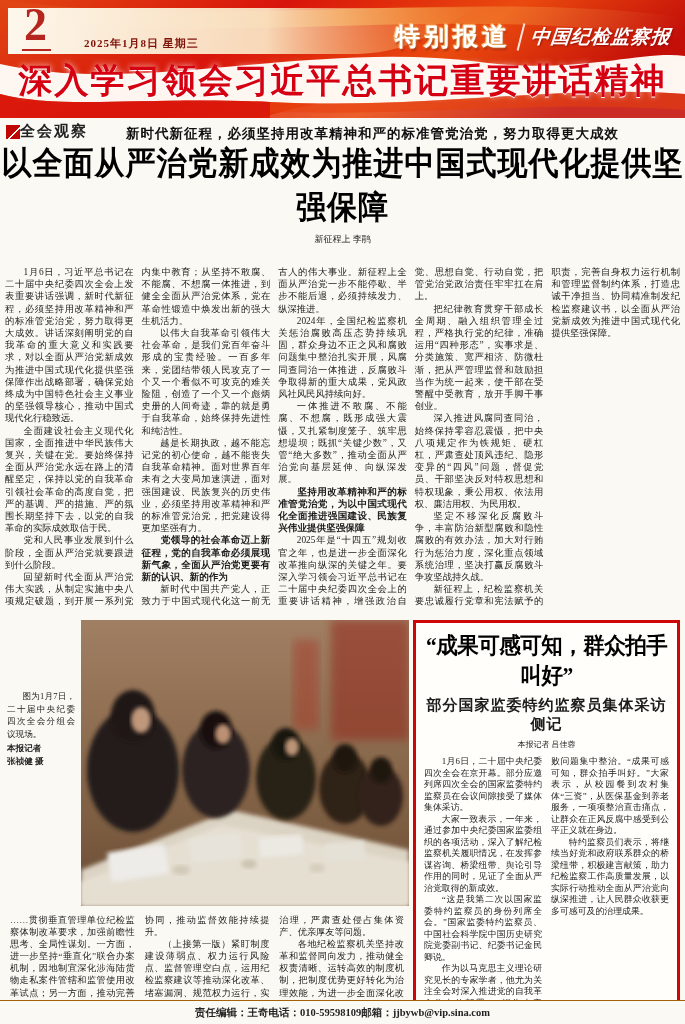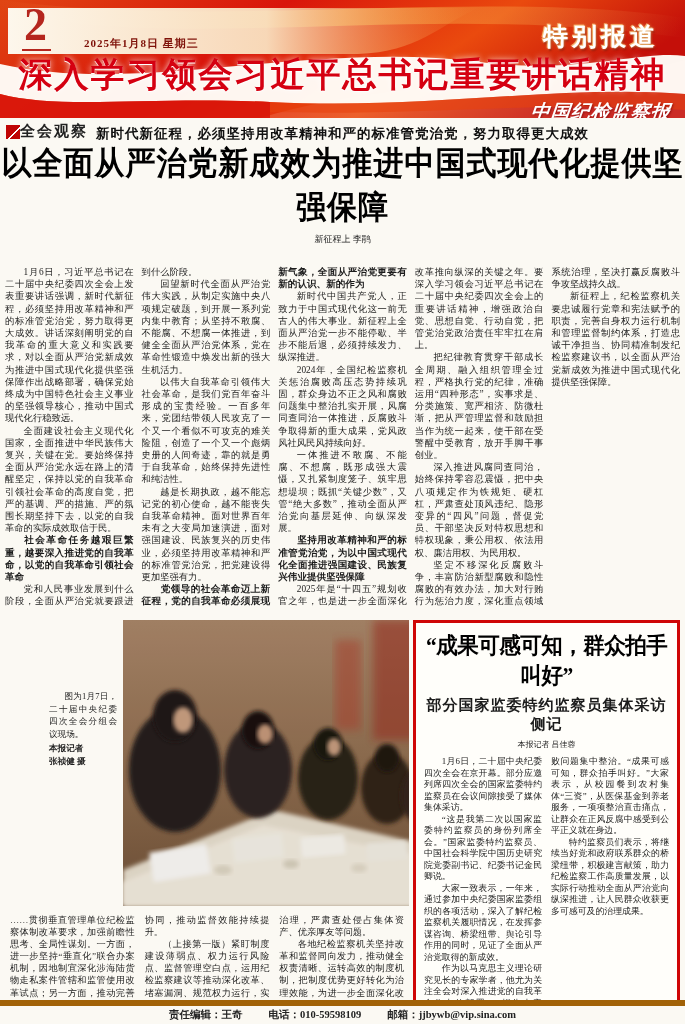--- a/index.html
+++ b/index.html
@@ -4,69 +4,69 @@
 <style>
   * { margin:0; padding:0; box-sizing:border-box; }
   html,body { width:685px; height:1024px; overflow:hidden; }
   body { background:#fbf9f3; font-family:"Liberation Serif","DejaVu Serif",serif; color:#1c1c1c; position:relative; }
 
   
   .hdr { position:relative; width:685px; height:118px; overflow:hidden; }
   .hdr svg { position:absolute; left:0; top:0; }
   .pagenum { position:absolute; left:22px; top:2px; font-size:46px; font-weight:900; color:#b5261e; line-height:1; border-bottom:2px solid #b5261e; padding:0 4px 1px 2px; }
   .date { position:absolute; left:84px; top:36px; font-size:11px; font-weight:bold; color:#7e1008; letter-spacing:1px; }
-  .badges { position:absolute; right:14px; top:20px; display:flex; align-items:center; gap:9px;flex-direction:column; }
+  .badges { position:absolute; right:14px; top:20px; display:flex; align-items:center; gap:9px; }
   .badge-special { font-size:25px; font-weight:900; color:#fff; letter-spacing:4px;
       text-shadow:0 0 3px rgba(255,214,120,.95), 1px 2px 2px rgba(110,0,0,.65), -1px -1px 0 rgba(255,230,160,.7); }
   .badge-div { width:2px; height:28px; background:rgba(255,255,255,.85); transform:rotate(14deg); }
   .masthead { font-size:19px; font-weight:bold; font-style:italic; color:#fff; letter-spacing:1px;
       transform:skewX(-6deg); text-shadow:1px 1px 2px rgba(120,0,0,.6); }
-  .banner-title { position:absolute; left:0; top:52px; width:100%; text-align:center;
+  .banner-title { position:absolute; left:0; top:58px; width:100%; text-align:center;
       font-size:34px; font-weight:900; color:#d50011; letter-spacing:2px;
       text-shadow:0 1px 0 #fff, 0 0 6px rgba(255,255,255,.8);font-family:Liberation Mono, monospace; }
 
   
   .sect-row { position:relative; height:20px; margin:4px 6px 0 6px; }
   .observe { position:absolute; left:0; top:0; display:flex; align-items:center; gap:0; }
   .flag-ico { width:14px; height:14px; background:linear-gradient(135deg,#c00505 55%, #fff 55%, #fff 63%, #c00505 63%); display:inline-block; }
   .observe-txt { font-size:15px; font-weight:bold; color:#222; letter-spacing:2px; }
-  .kicker { position:absolute; left:90px; right:30px; top:3px; font-size:13.5px; font-weight:bold; color:#111; letter-spacing:1px; }
+  .kicker { position:absolute; left:90px; right:30px; top:3px; text-align:center; font-size:13.5px; font-weight:bold; color:#111; letter-spacing:1px; }
   .headline { text-align:center; font-size:30px; font-weight:900; color:#000; letter-spacing:1px; margin-top:3px; transform:scaleY(1.08); }
   .byline { text-align:center; font-size:9px; color:#222; margin:6px 0 5px 0; }
 
   
   .cols { margin:0 5px; text-align:justify; column-fill:auto; overflow:hidden; }
   .cols p { text-indent:2em; font-size:9.3px; line-height:12.2px; }
   .cols p.lead { font-weight:bold; font-size:9.6px; }
   .cols p.noind { text-indent:0; }
   .main-cols { column-count:5; column-gap:8px; height:350px;margin-top:20px; }
 
   
   .lower { position:relative; height:452px; margin-top:4px; }
   .left-zone { position:absolute; left:5px; top:0; width:404px; }
-  .photo-row { display:flex; height:286px;margin-left:42px; }
+  .photo-row { display:flex; height:286px; }
   .cap-col { width:76px; padding:70px 6px 0 2px; font-size:8.6px; line-height:12.5px; text-align:justify; }
   .cap-col .cap { text-indent:1.8em; }
   .cap-col .credit { margin-top:2px; font-weight:bold; text-align:left; }
   .photo-frame { flex:1; position:relative; overflow:hidden; background:#8a6a4c; }
   .cont-cols { column-count:3; column-gap:10px; height:152px; margin-top:8px; text-align:justify; column-fill:auto; overflow:hidden; }
   .cont-cols p { font-size:9.2px; line-height:12.1px; text-indent:2em; }
   .cont-cols p.noind { text-indent:0; }
 
   
   .redbox { position:absolute; left:413px; top:0; width:267px; height:440px; border:3px solid #cf0606; background:#fffefa; padding:8px 8px 6px 8px; overflow:hidden; }
   .rb-head { text-align:center; font-size:21.5px; font-weight:900; color:#000; letter-spacing:-0.5px; transform:scaleY(1.05); }
   .rb-sub { text-align:center; font-size:15px; font-weight:bold; margin-top:7px; letter-spacing:1px; }
   .rb-byline { text-align:center; font-size:8px; margin:5px 0 6px 0; }
   .rb-cols { column-count:2; column-gap:9px; height:330px; text-align:justify; column-fill:auto; overflow:hidden; }
   .rb-cols p { font-size:8.9px; line-height:11.5px; text-indent:2em; }
 
   
-  .footer { position:absolute; left:0; bottom:0; width:685px; height:24px; border-top:6px solid #a16207;
-      display:flex; justify-content:center; gap:26px; align-items:center; background:#fbf9f3; }
+  .footer { position:absolute; left:0; bottom:0; width:685px; height:24px; border-top:1px solid #a16207;
+      display:flex; justify-content:center; align-items:center; background:#fbf9f3; }
   .footer span { font-size:10.5px; font-weight:bold; color:#222; }
 </style>
 </head>
 <body>
 
 <div class="hdr">
   <svg width="685" height="118" viewBox="0 0 685 118" preserveAspectRatio="none">
     <defs>
       <linearGradient id="gRed" x1="0" y1="0" x2="1" y2="0.25">
         <stop offset="0" stop-color="#e04512"></stop>
@@ -110,21 +110,20 @@
   </div>
   <div class="kicker">新时代新征程，必须坚持用改革精神和严的标准管党治党，努力取得更大成效</div>
 </div>
 
 <h1 class="headline">以全面从严治党新成效为推进中国式现代化提供坚强保障</h1>
 <div class="byline">新征程上 李鹃</div>
 
 <div class="cols main-cols">
   <p>1月6日，习近平总书记在二十届中央纪委四次全会上发表重要讲话强调，新时代新征程，必须坚持用改革精神和严的标准管党治党，努力取得更大成效。讲话深刻阐明党的自我革命的重大意义和实践要求，对以全面从严治党新成效为推进中国式现代化提供坚强保障作出战略部署，确保党始终成为中国特色社会主义事业的坚强领导核心，推动中国式现代化行稳致远。</p>
   <p>全面建设社会主义现代化国家，全面推进中华民族伟大复兴，关键在党。要始终保持全面从严治党永远在路上的清醒坚定，保持以党的自我革命引领社会革命的高度自觉，把严的基调、严的措施、严的氛围长期坚持下去，以党的自我革命的实际成效取信于民。</p>
-  <p class="lead">社会革命任务越艰巨繁重，越要深入推进党的自我革命，以党的自我革命引领社会革命</p>
   <p>党和人民事业发展到什么阶段，全面从严治党就要跟进到什么阶段。</p>
   <p>回望新时代全面从严治党伟大实践，从制定实施中央八项规定破题，到开展一系列党内集中教育；从坚持不敢腐、不能腐、不想腐一体推进，到健全全面从严治党体系，党在革命性锻造中焕发出新的强大生机活力。</p>
   <p>以伟大自我革命引领伟大社会革命，是我们党百年奋斗形成的宝贵经验。一百多年来，党团结带领人民攻克了一个又一个看似不可攻克的难关险阻，创造了一个又一个彪炳史册的人间奇迹，靠的就是勇于自我革命，始终保持先进性和纯洁性。</p>
   <p>越是长期执政，越不能忘记党的初心使命，越不能丧失自我革命精神。面对世界百年未有之大变局加速演进，面对强国建设、民族复兴的历史伟业，必须坚持用改革精神和严的标准管党治党，把党建设得更加坚强有力。</p>
   <p class="lead">党领导的社会革命迈上新征程，党的自我革命必须展现新气象，全面从严治党更要有新的认识、新的作为</p>
   <p>新时代中国共产党人，正致力于中国式现代化这一前无古人的伟大事业。新征程上全面从严治党一步不能停歇、半步不能后退，必须持续发力、纵深推进。</p>
   <p>2024年，全国纪检监察机关惩治腐败高压态势持续巩固，群众身边不正之风和腐败问题集中整治扎实开展，风腐同查同治一体推进，反腐败斗争取得新的重大成果，党风政风社风民风持续向好。</p>
   <p>一体推进不敢腐、不能腐、不想腐，既形成强大震慑，又扎紧制度笼子、筑牢思想堤坝；既抓“关键少数”，又管“绝大多数”，推动全面从严治党向基层延伸、向纵深发展。</p>
   <p class="lead">坚持用改革精神和严的标准管党治党，为以中国式现代化全面推进强国建设、民族复兴伟业提供坚强保障</p>
   <p>2025年是“十四五”规划收官之年，也是进一步全面深化改革推向纵深的关键之年。要深入学习领会习近平总书记在二十届中央纪委四次全会上的重要讲话精神，增强政治自觉、思想自觉、行动自觉，把管党治党政治责任牢牢扛在肩上。</p>
@@ -196,22 +195,22 @@
       <p>各地纪检监察机关坚持改革和监督同向发力，推动健全权责清晰、运转高效的制度机制，把制度优势更好转化为治理效能，为进一步全面深化改革保驾护航。</p>
     </div>
   </div>
 
   <div class="redbox">
     <div class="rb-head">“成果可感可知，群众拍手叫好”</div>
     <div class="rb-sub">部分国家监委特约监察员集体采访侧记</div>
     <div class="rb-byline">本报记者 吕佳蓉</div>
     <div class="rb-cols">
       <p>1月6日，二十届中央纪委四次全会在京开幕。部分应邀列席四次全会的国家监委特约监察员在会议间隙接受了媒体集体采访。</p>
+      <p>大家一致表示，一年来，通过参加中央纪委国家监委组织的各项活动，深入了解纪检监察机关履职情况，在发挥参谋咨询、桥梁纽带、舆论引导作用的同时，见证了全面从严治党取得的新成效。</p>
       <p>“这是我第二次以国家监委特约监察员的身份列席全会。”国家监委特约监察员、中国社会科学院中国历史研究院党委副书记、纪委书记金民卿说。</p>
-      <p>大家一致表示，一年来，通过参加中央纪委国家监委组织的各项活动，深入了解纪检监察机关履职情况，在发挥参谋咨询、桥梁纽带、舆论引导作用的同时，见证了全面从严治党取得的新成效。</p>
       <p>作为以马克思主义理论研究见长的专家学者，他尤为关注全会对深入推进党的自我革命作出的部署。“报告内容实、分量重，回应了社会关切，彰显了我们党将自我革命进行到底的坚定决心。”</p>
       <p>谈及过去一年印象最深的工作，多位特约监察员不约而同提到群众身边不正之风和腐败问题集中整治。“成果可感可知，群众拍手叫好。”大家表示，从校园餐到农村集体“三资”，从医保基金到养老服务，一项项整治直击痛点，让群众在正风反腐中感受到公平正义就在身边。</p>
       <p>特约监察员们表示，将继续当好党和政府联系群众的桥梁纽带，积极建言献策，助力纪检监察工作高质量发展，以实际行动推动全面从严治党向纵深推进，让人民群众收获更多可感可及的治理成果。</p>
     </div>
   </div>
 </div>
 
 <div class="footer">
   <span>责任编辑：王奇</span>
   <span>电话：010-59598109</span>

